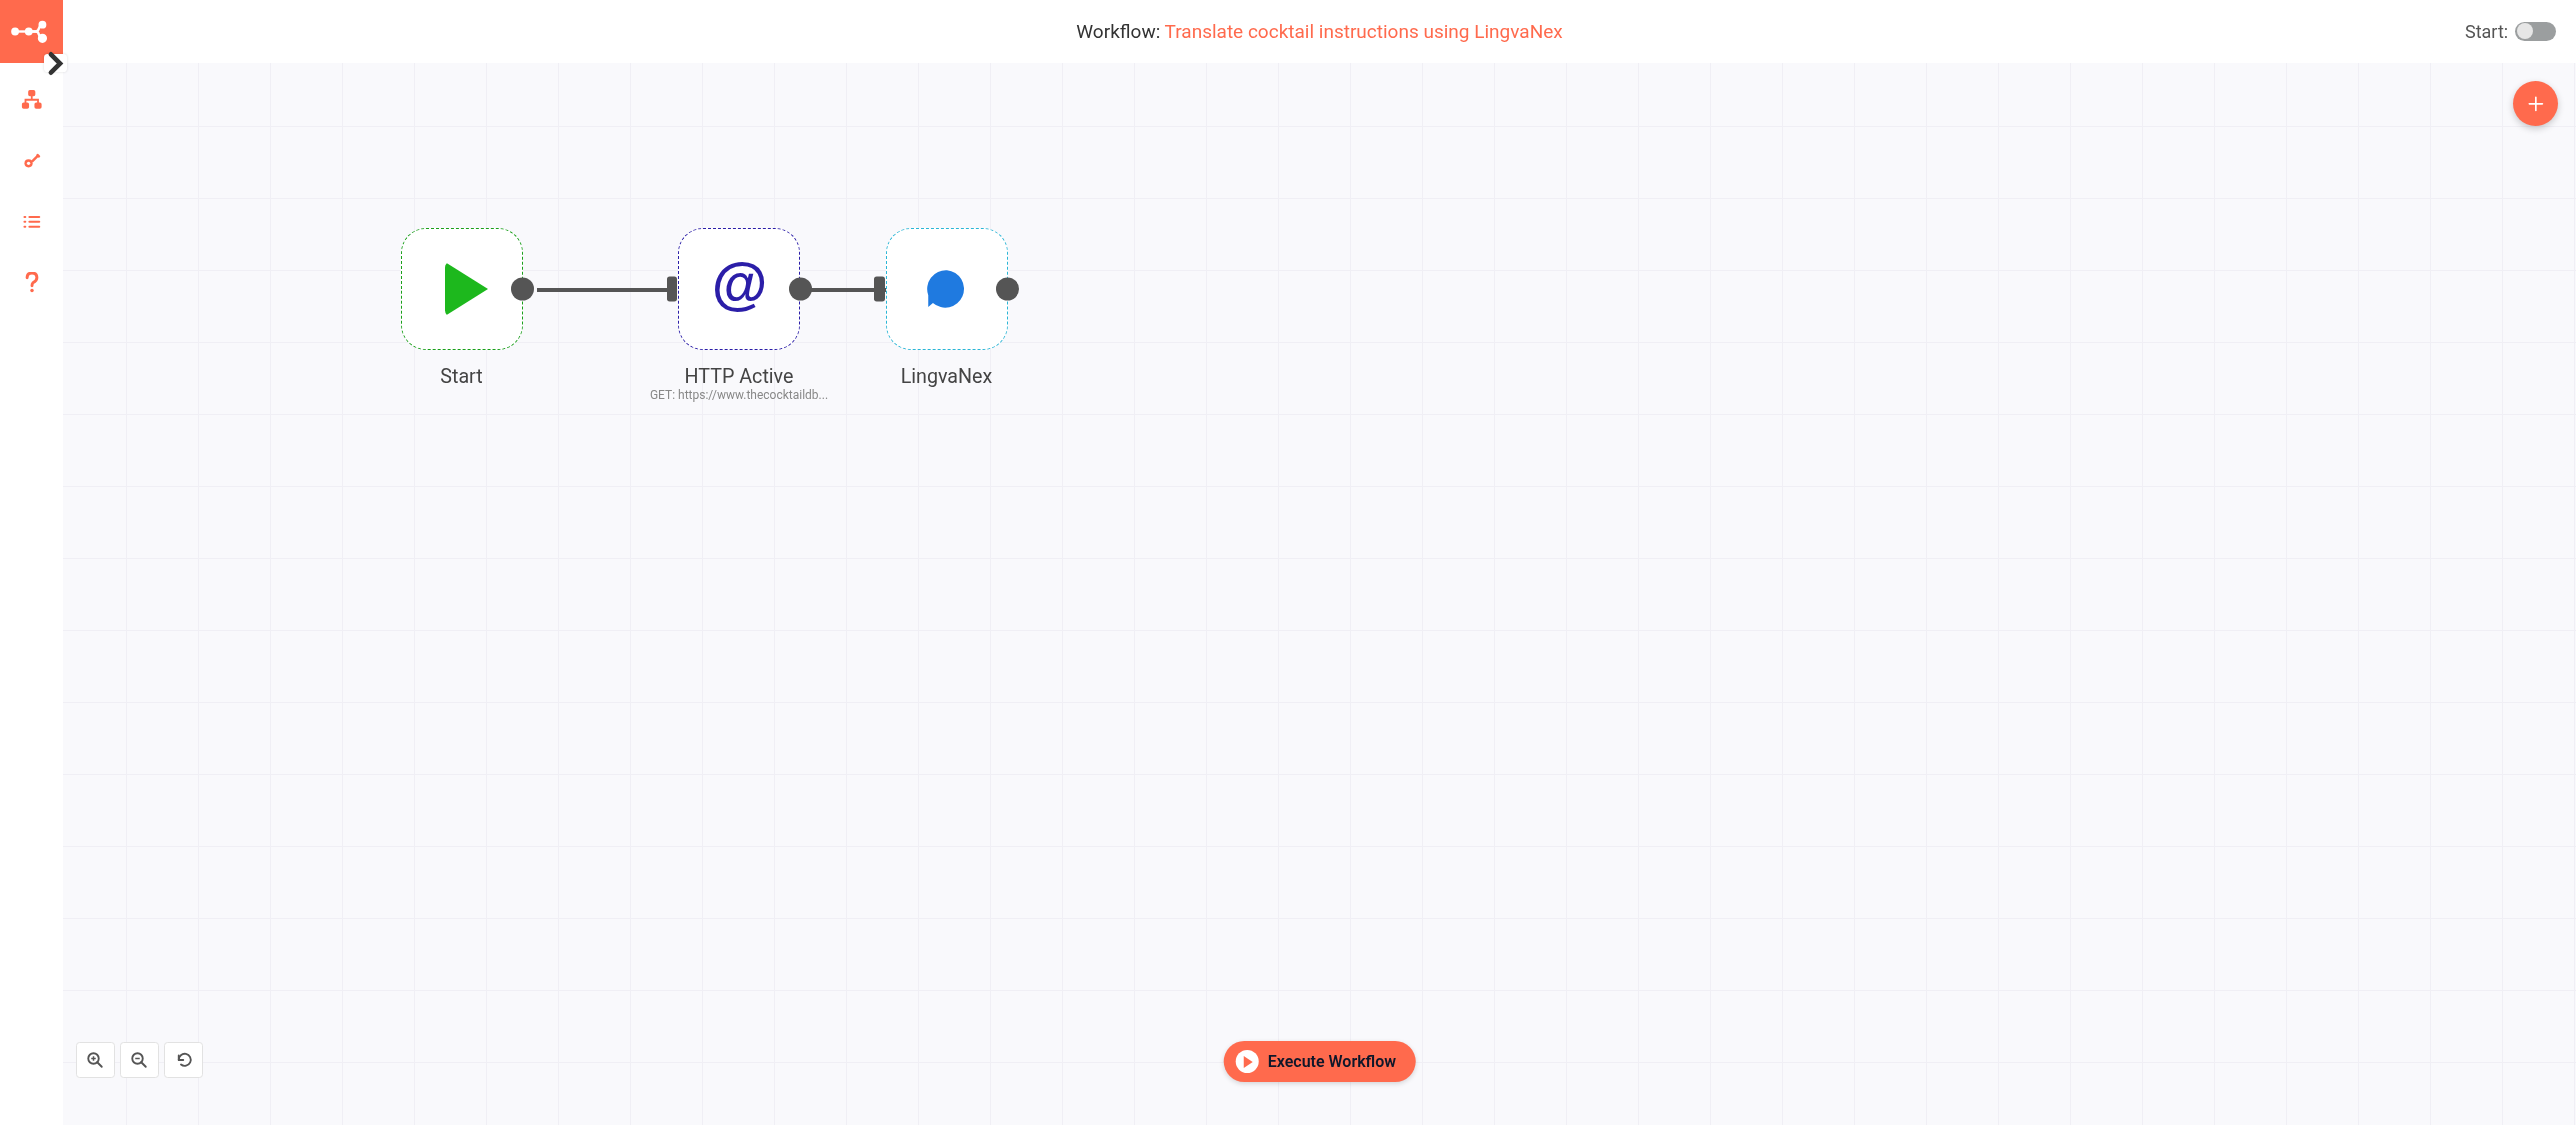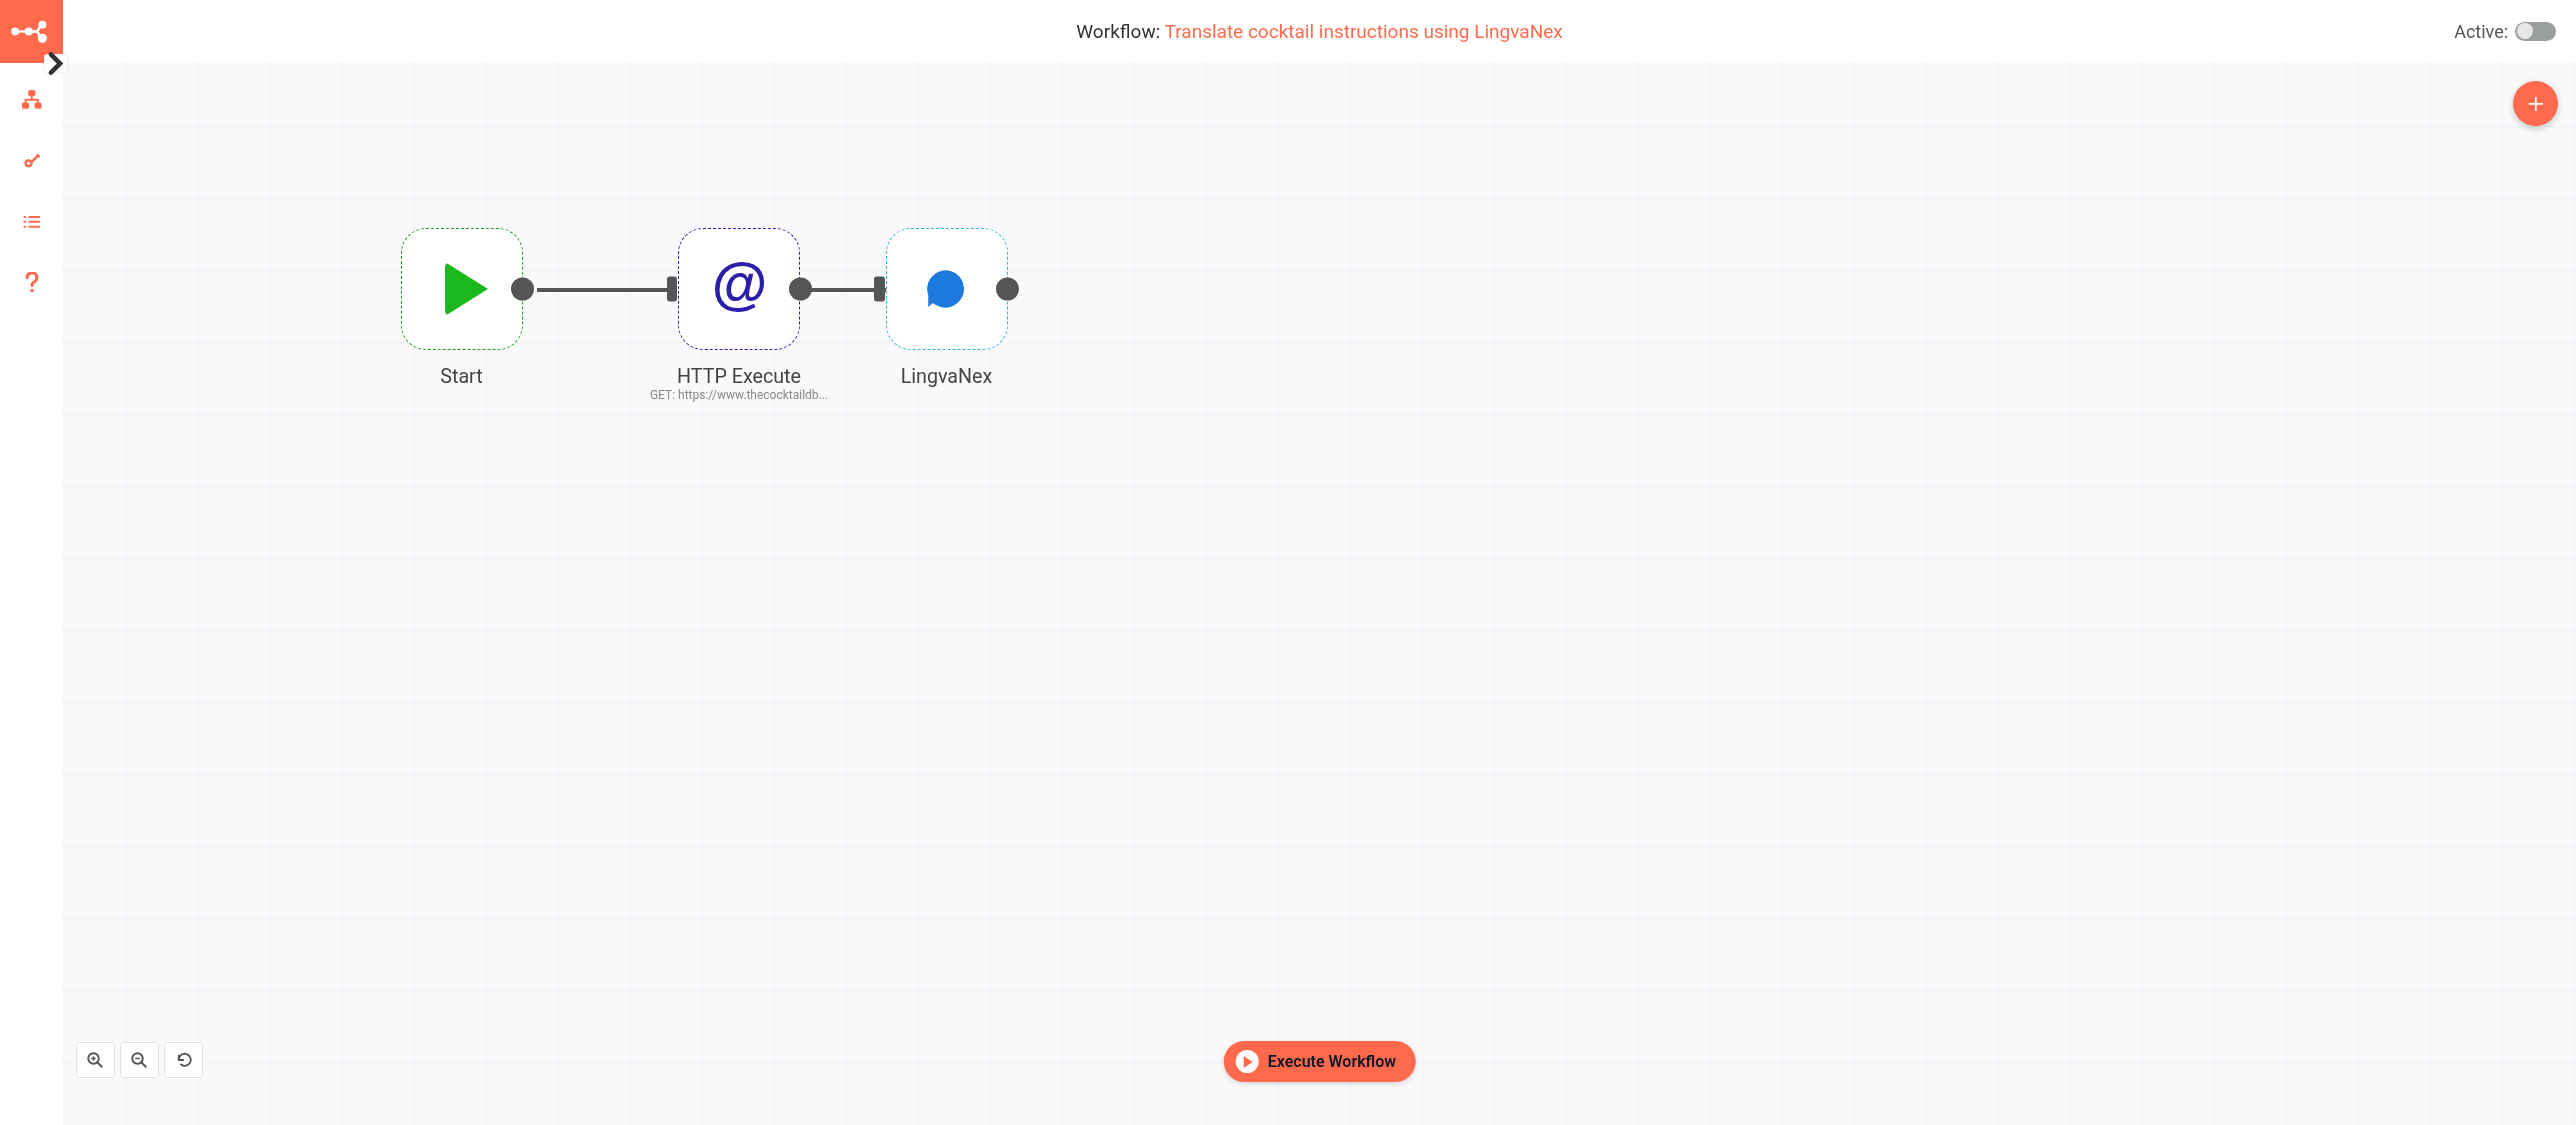--- a/index.html
+++ b/index.html
@@ -233,21 +233,21 @@
       </div>
     </div>
   </div>
 
   <div class="main">
     <div class="header">
       <div class="wf-title">
         <span>Workflow: </span><span class="wf-name">Translate cocktail instructions using LingvaNex</span>
       </div>
       <div class="active-wrap">
-        <span>Active:</span>
+        <span>Start:</span>
         <div class="toggle"></div>
       </div>
     </div>
 
     <div class="canvas-wrap">
       <div class="canvas">
 
         <div class="edge" style="left:474px; top:225px; width:134px;"></div>
         <div class="edge" style="left:714px; top:225px; width:137px;"></div>
 
@@ -260,21 +260,21 @@
         </div>
 
         <div class="node n-http" style="left:551px; top:165px; width:250px;">
           <div class="node-box">
             <svg width="63" height="63" viewBox="0 0 64 64">
               <text x="32" y="46" text-anchor="middle" font-size="58" font-weight="800" fill="#2b1ea8" font-family="Arial">@</text>
             </svg>
             <div class="port-in"></div>
             <div class="port-out"></div>
           </div>
-          <div class="node-label">HTTP Execute</div>
+          <div class="node-label">HTTP Active</div>
           <div class="node-sub">GET: https://www.thecocktaildb...</div>
         </div>
 
         <div class="node n-lingva" style="left:794px; top:165px;">
           <div class="node-box">
             <svg width="50" height="50" viewBox="0 0 64 64">
               <path d="M32 8 A24 24 0 1 1 14 50 L14 50 Q8 55 8 55 L8 40 A24 24 0 0 1 32 8 Z" fill="#1f7ae0"></path>
             </svg>
             <div class="port-in"></div>
             <div class="port-out"></div>

